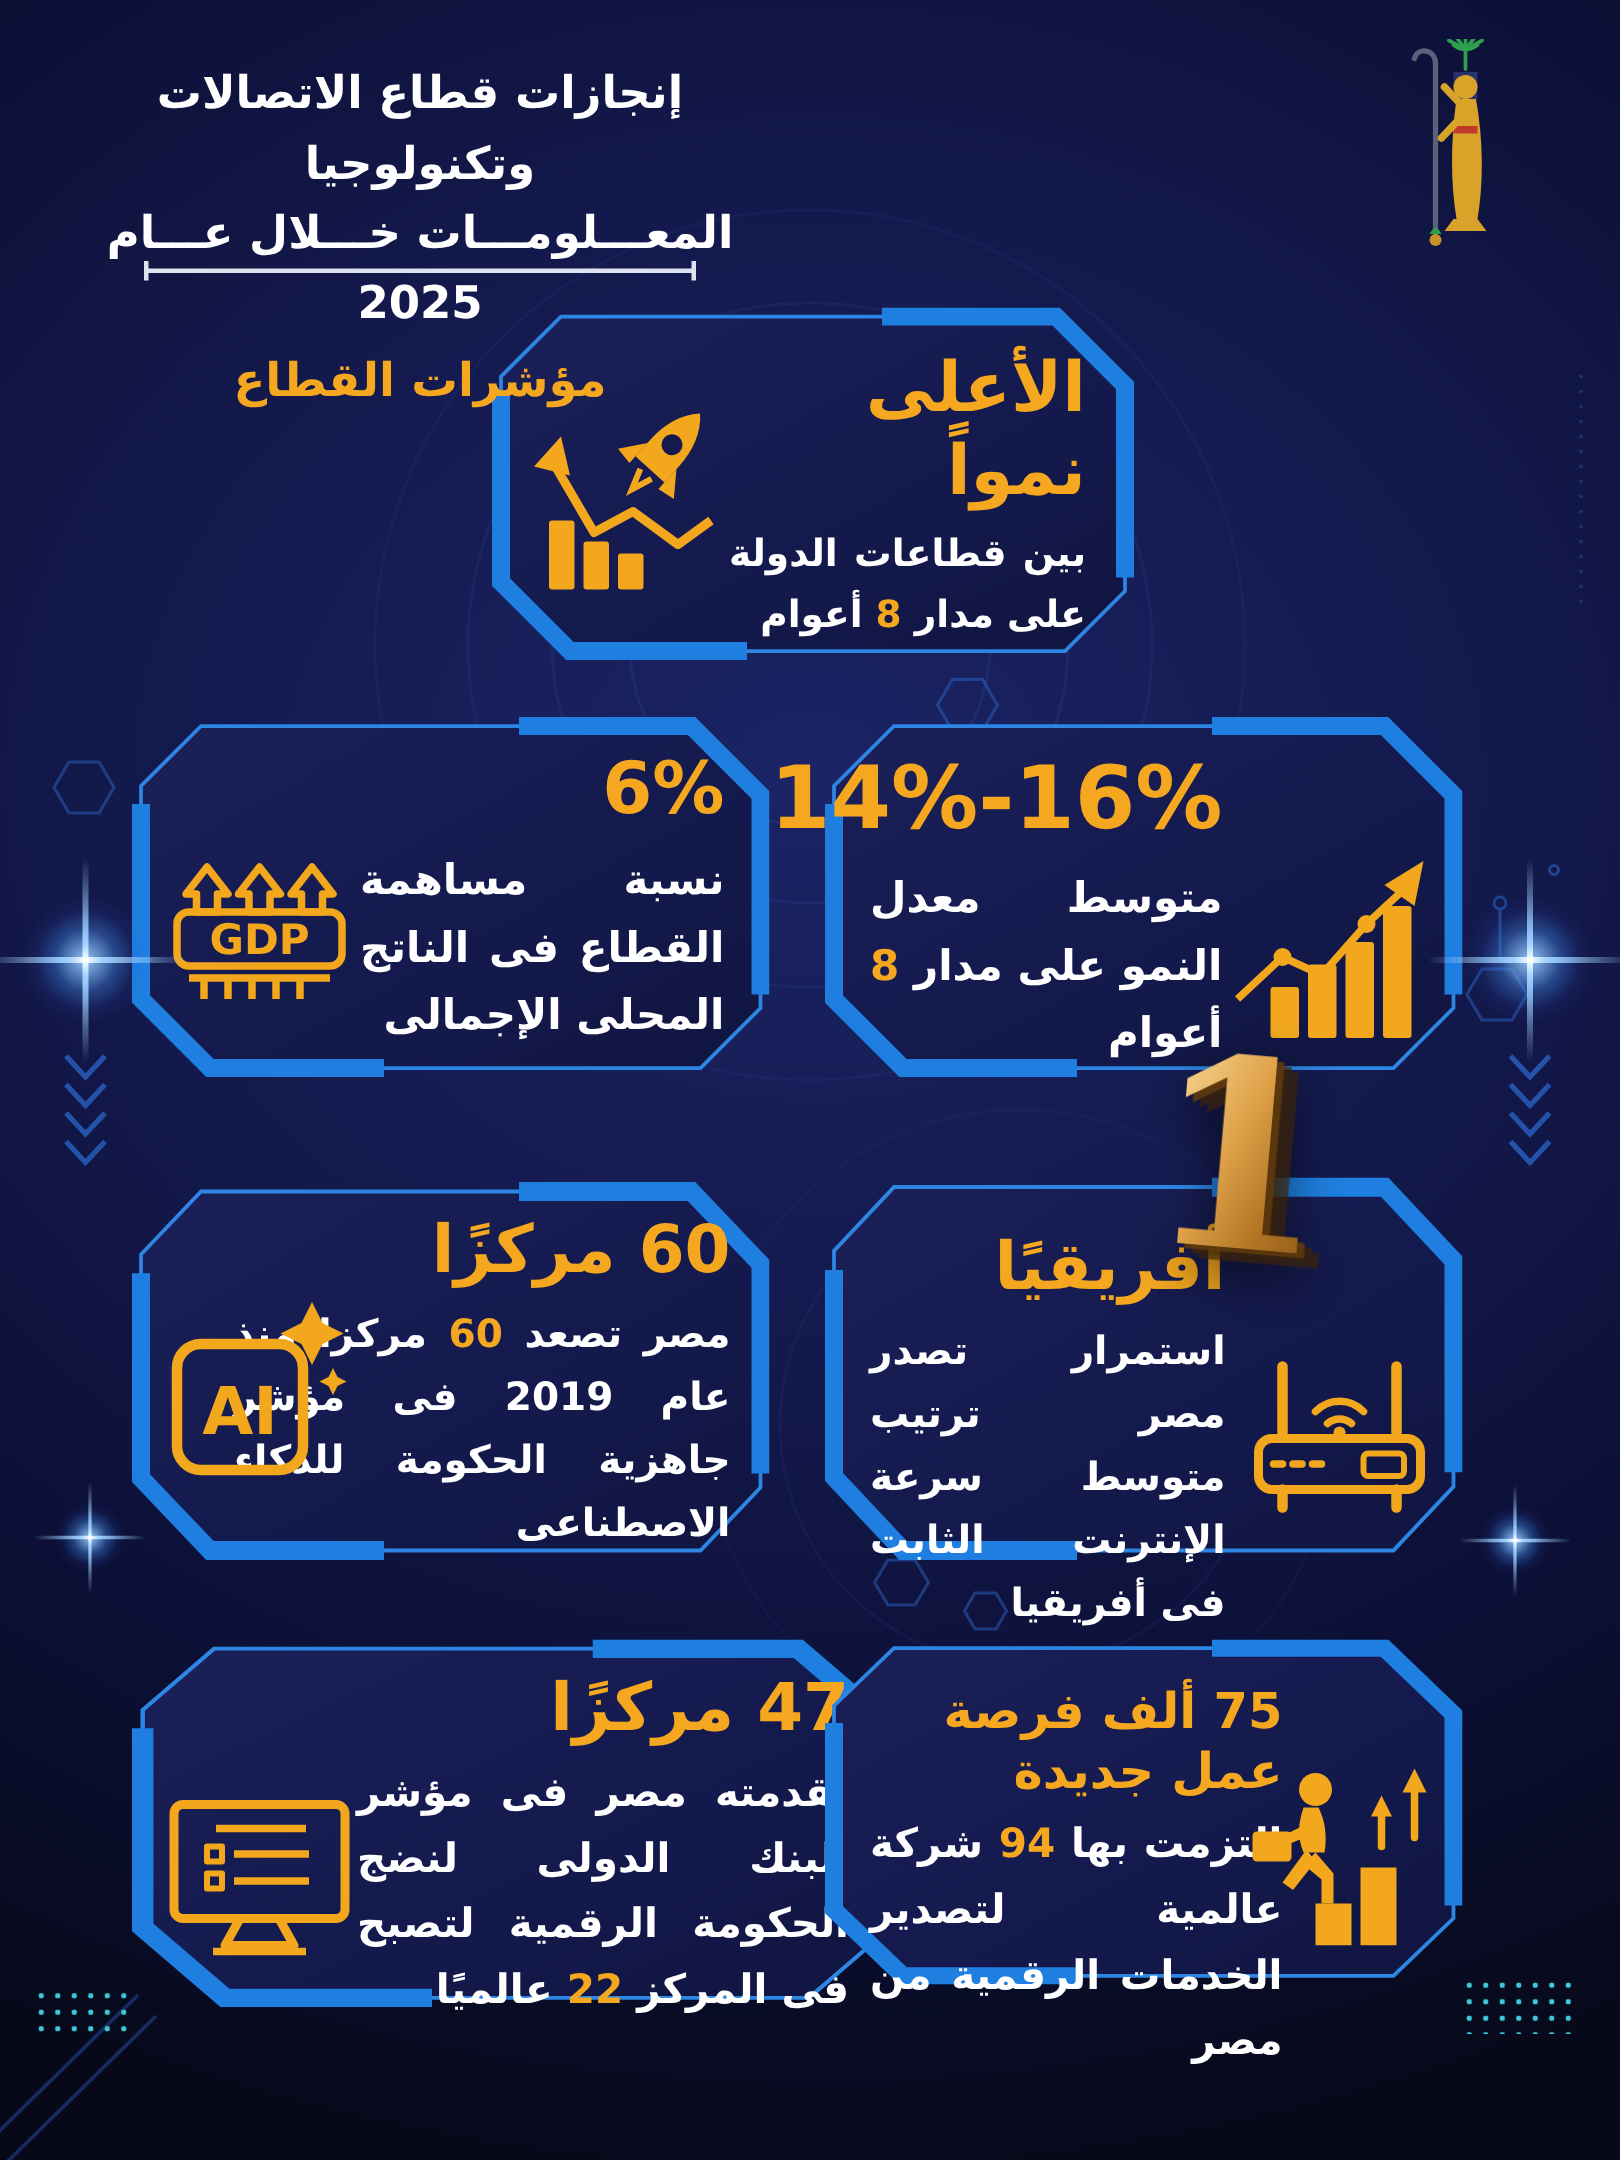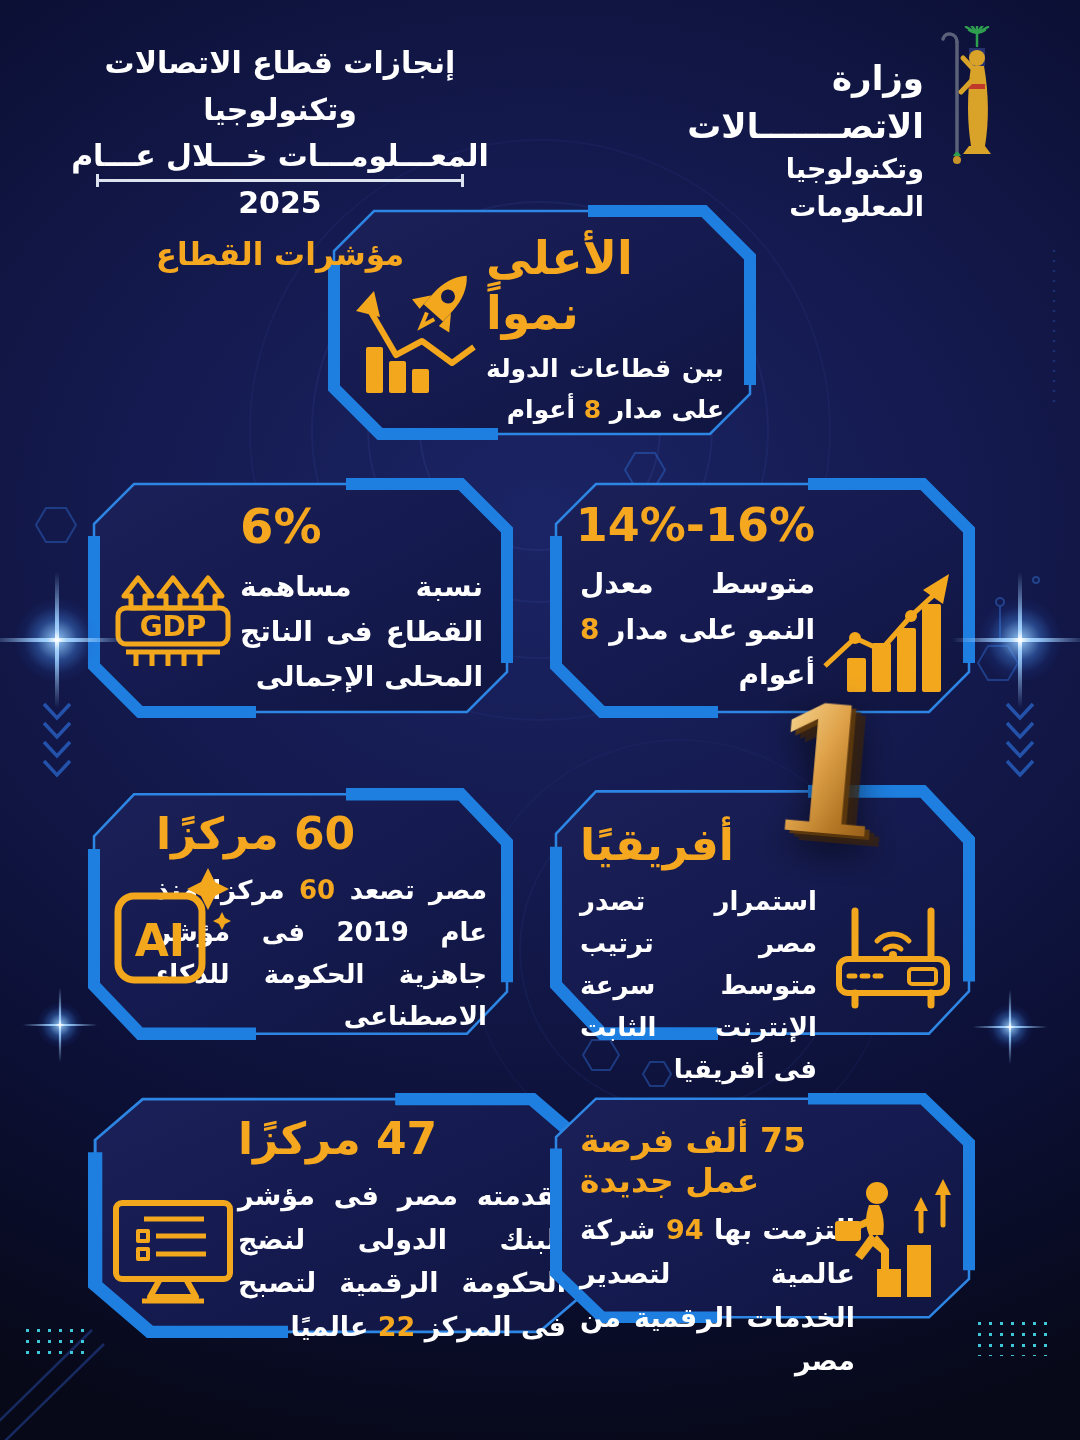--- a/index.html
+++ b/index.html
@@ -22,31 +22,31 @@
   
   .logo-text{position:absolute;left:672px;top:55px;width:252px;direction:rtl;text-align:right;color:#fff;font-weight:bold;z-index:3}
   .logo-text .l1{font-size:34px;line-height:1.4}
   .logo-text .l2{font-size:27px;line-height:1.4}
   .logo-figure{position:absolute;left:933px;top:26px;z-index:3}
 
   
   .card{position:absolute;direction:rtl;z-index:2}
   .card .cb{position:absolute;inset:0;width:100%;height:100%}
   .card .content{position:absolute;inset:0;z-index:2}
-  .card h2{margin:16px 0 8px;font-size:44px;line-height:1.2;color:#F5A81F;text-align:left;font-weight:bold}
+  .card h2{margin:16px 0 8px;font-size:44px;line-height:1.2;color:#F5A81F;text-align:right;font-weight:bold}
   .card .body{color:#fff;font-weight:bold;font-size:26px;line-height:1.62;text-align:justify;margin:0}
   .card .hl{color:#F5A81F}
   .icon{position:absolute;z-index:3}
 
   .c1 .content{padding:4px 32px 0 158px}
   .c1 h2{font-size:46px;margin-top:22px}
   .c1 .body{font-size:25px}
 
   .c2 .content{padding:4px 160px 0 30px}
-  .c2 h2{font-size:46px}
+  .c2 h2{font-size:58px}
   .c2 .body{font-size:28px}
 
   .c3 .content{padding:4px 30px 0 152px}
   .c3 h2{font-size:48px}
   .c3 .body{font-size:28px}
 
   .c4 .content{padding:4px 158px 0 30px}
   .c4 h2{font-size:44px;margin-top:30px}
   .c4 .body{font-size:26px}
 
@@ -159,24 +159,20 @@
   <div class="dotgrid" style="left:22px;top:1325px;width:66px;height:36px"></div>
   <div class="dotgrid" style="left:974px;top:1318px;width:76px;height:38px"></div>
 
   <div class="header">
     <div class="t">إنجازات قطاع الاتصالات وتكنولوجيا</div>
     <div class="t">المعـــلومـــات خـــلال عـــام 2025</div>
     <div class="sub">مؤشرات القطاع</div>
   </div>
   <div class="bracket"></div>
 
-  <div class="logo-text">
-    <div class="l1">وزارة الاتصـــــــالات</div>
-    <div class="l2">وتكنولوجيا المعلومات</div>
-  </div>
   <div class="logo-figure">
     <svg width="72" height="150" viewBox="0 0 72 150">
       <g stroke="#5b6178" stroke-width="3.5" fill="none" stroke-linecap="round">
         <path d="M24 16 V 130"></path>
         <path d="M24 16 C 24 7 12 5 10 13"></path>
       </g>
       <circle cx="24" cy="134" r="4" fill="#c8922a"></circle>
       <path d="M20 130 q 4 -8 8 0" fill="#2e9e4f"></path>
       <g stroke="#2e9e4f" stroke-width="2.5" fill="none" stroke-linecap="round">
         <path d="M44 20 V 6"></path>

